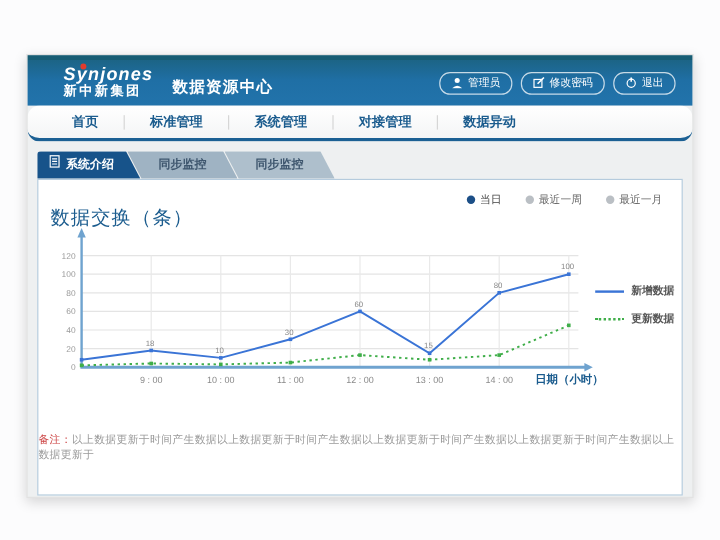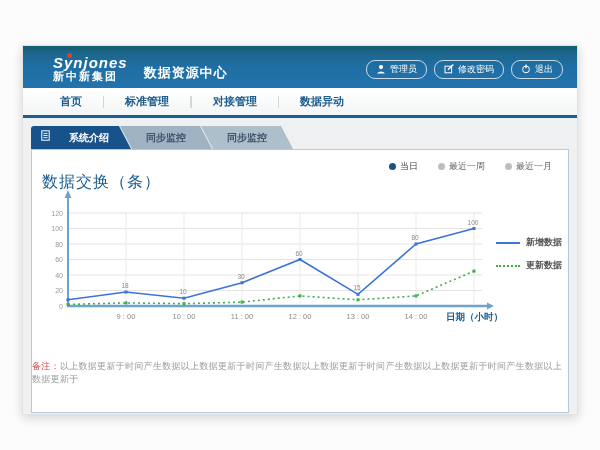--- a/index.html
+++ b/index.html
@@ -17,29 +17,29 @@
   .logo-company { font-size:11px; font-weight:bold; letter-spacing:2px; display:block; }
   .logo-reddot { position:absolute; left:14px; top:-2px; width:5px; height:5px; background:#e23b2e; border-radius:50%; }
   .app-title { color:#fff; font-size:13px; font-weight:bold; letter-spacing:1px; margin-left:16px; margin-top:8px; }
   .header-actions { margin-left:auto; margin-right:14px; display:flex; gap:7px; }
   .pill { display:flex; align-items:center; gap:4px; border:1px solid rgba(255,255,255,.75);
     border-radius:9px; color:#fff; font-size:9px; padding:2px 9px; cursor:pointer; white-space:nowrap; }
   .pill svg { display:block; }
 
   
   .nav { height:30px; background:linear-gradient(180deg,#ffffff,#f4f5f6); border-bottom:3px solid #1b6094;
-    display:flex; align-items:center; padding-left:16px; }
+    display:flex; align-items:center; padding-left:16px;border-radius:10px; }
   .nav-item { font-size:11px; font-weight:bold; color:#1b5c8e; padding:0 21px; cursor:pointer; }
   .nav-sep { width:1px; height:12px; background:#d6d6d6; }
 
   
   .content { padding:8px 8px 0; position:relative; }
   .tabs { display:flex; height:23px; position:relative; }
   .tab { height:23px; line-height:23px; font-size:10px; font-weight:bold; cursor:pointer; position:relative; }
-  .tab-active { background:#17538a; color:#fff; padding:0 22px 0 10px; display:flex; align-items:flex-start; gap:19px;
+  .tab-active { background:#17538a; color:#fff; padding:0 22px 0 10px; display:flex; align-items:flex-start; gap:5px;
     clip-path:polygon(0 0, calc(100% - 12px) 0, 100% 100%, 0 100%); border-radius:3px 0 0 0; z-index:3; }
   .tab-inactive { color:#3e566e; padding:0 26px; margin-left:-11px;
     clip-path:polygon(0 0, calc(100% - 12px) 0, 100% 100%, 12px 100%); }
   .tab-2 { background:#9fb3c3; z-index:2; }
   .tab-3 { background:#aebfcc; z-index:1; }
 
   
   .panel { position:relative; background:#fff; border:1px solid #b5cbdd; height:264px; z-index:0; }
 
   .radio-row { position:absolute; top:10px; right:16px; display:flex; gap:20px; align-items:center; }
@@ -99,20 +99,21 @@
         <span>退出</span>
       </div>
     </div>
   </div>
 
   <div class="nav">
     <span class="nav-item">首页</span>
     <span class="nav-sep"></span>
     <span class="nav-item">标准管理</span>
     <span class="nav-sep"></span>
+    <span class="nav-item">系统管理</span>
     <span class="nav-sep"></span>
     <span class="nav-item">对接管理</span>
     <span class="nav-sep"></span>
     <span class="nav-item">数据异动</span>
   </div>
 
   <div class="content">
     <div class="tabs">
       <div class="tab tab-active">
         <span>

